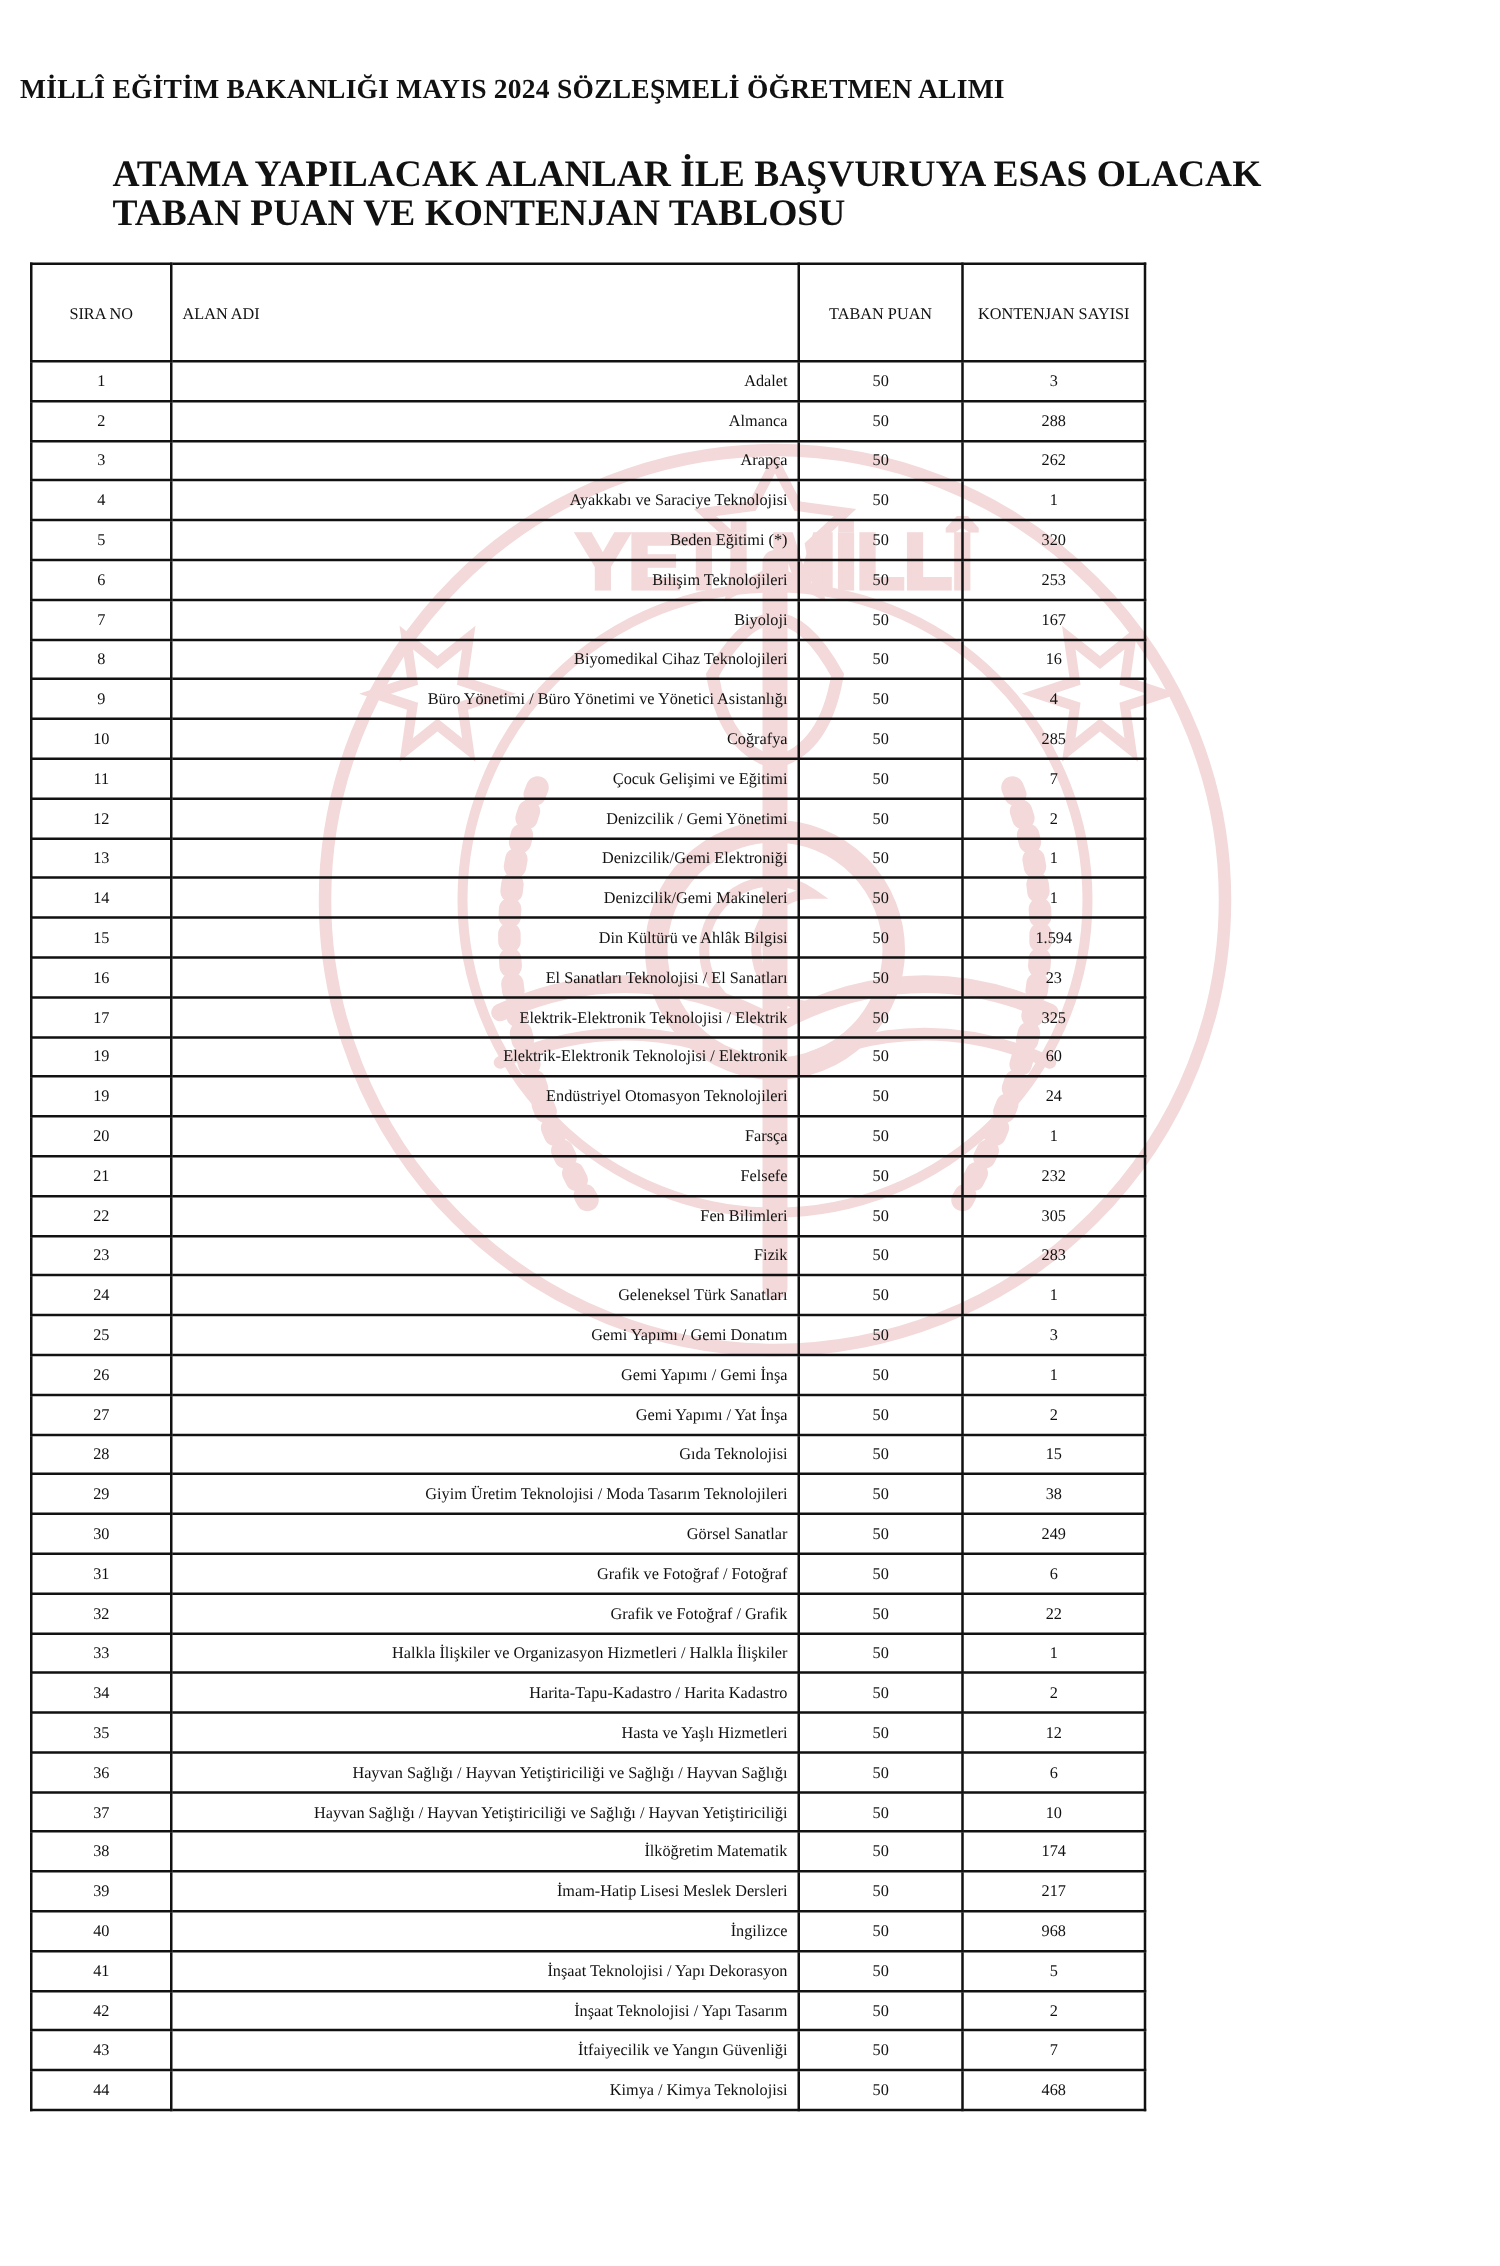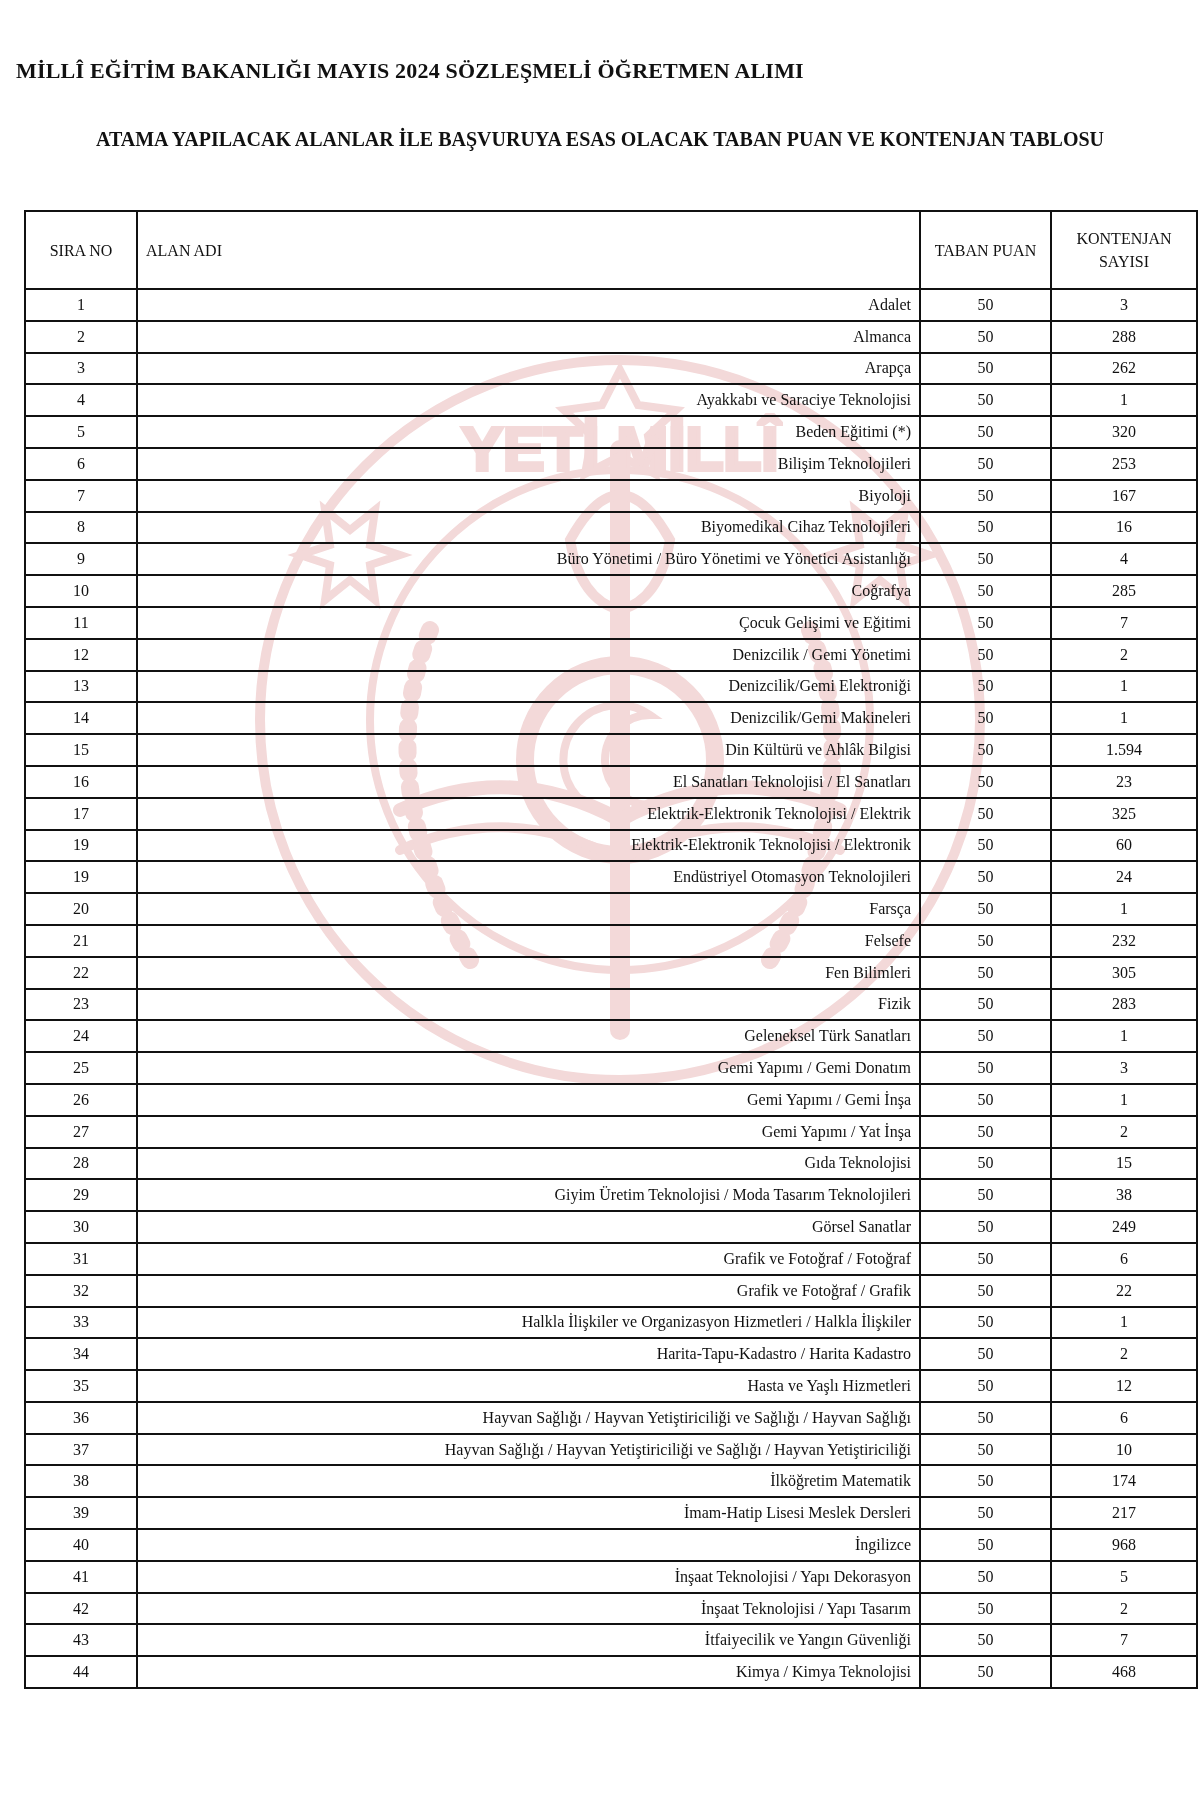--- a/index.html
+++ b/index.html
@@ -1,25 +1,25 @@
 <!DOCTYPE html>
 <html><head>
 <meta charset="utf-8">
 <style>
   html, body { margin: 0; padding: 0; background: #ffffff; }
   body { width: 1200px; height: 1813px; position: relative; overflow: hidden;
          font-family: "Liberation Serif", "DejaVu Serif", serif; color: #111; }
   .title1 { position: absolute; top: 58px; left: 16px; width: 1200px; text-align: left;
             font-weight: bold; font-size: 22px; letter-spacing: 0.2px; }
-  .title2 { position: absolute; top: 124px; left: 90px; width: 1020px; text-align: center;
-            font-weight: bold; font-size: 20px; line-height: 31px; }
+  .title2 { position: absolute; top: 124px; left: 90px; width: 1020px; text-align: left;
+            font-weight: bold; font-size: 30px; line-height: 31px; }
   .watermark { position: absolute; left: 230px; top: 330px; width: 780px; height: 780px;
                pointer-events: none; }
-  table { position: absolute; left: 24px; top: 210px; width: 1174px; border-collapse: collapse;
-          font-size: 16px; table-layout: fixed; padding-left: 12px; }
+  table { position: absolute; left: 24px; top: 210px; width: 893px; border-collapse: collapse;
+          font-size: 13px; table-layout: fixed; padding-left: 12px; }
   th, td { border: 2.5px solid #111; padding: 0 8px; height: 29.8px; }
   th { font-weight: normal; height: 76px; line-height: 23px; }
   .c-no { width: 94px; text-align: center; }
   .c-name { text-align: right; }
   .c-taban { width: 113px; text-align: center; border-radius: 12px; }
   .c-kont { width: 128px; text-align: center; margin-left: 36px; }
   th.c-name { text-align: left; margin-top: 12px; }
 </style>
 </head>
 <body>

